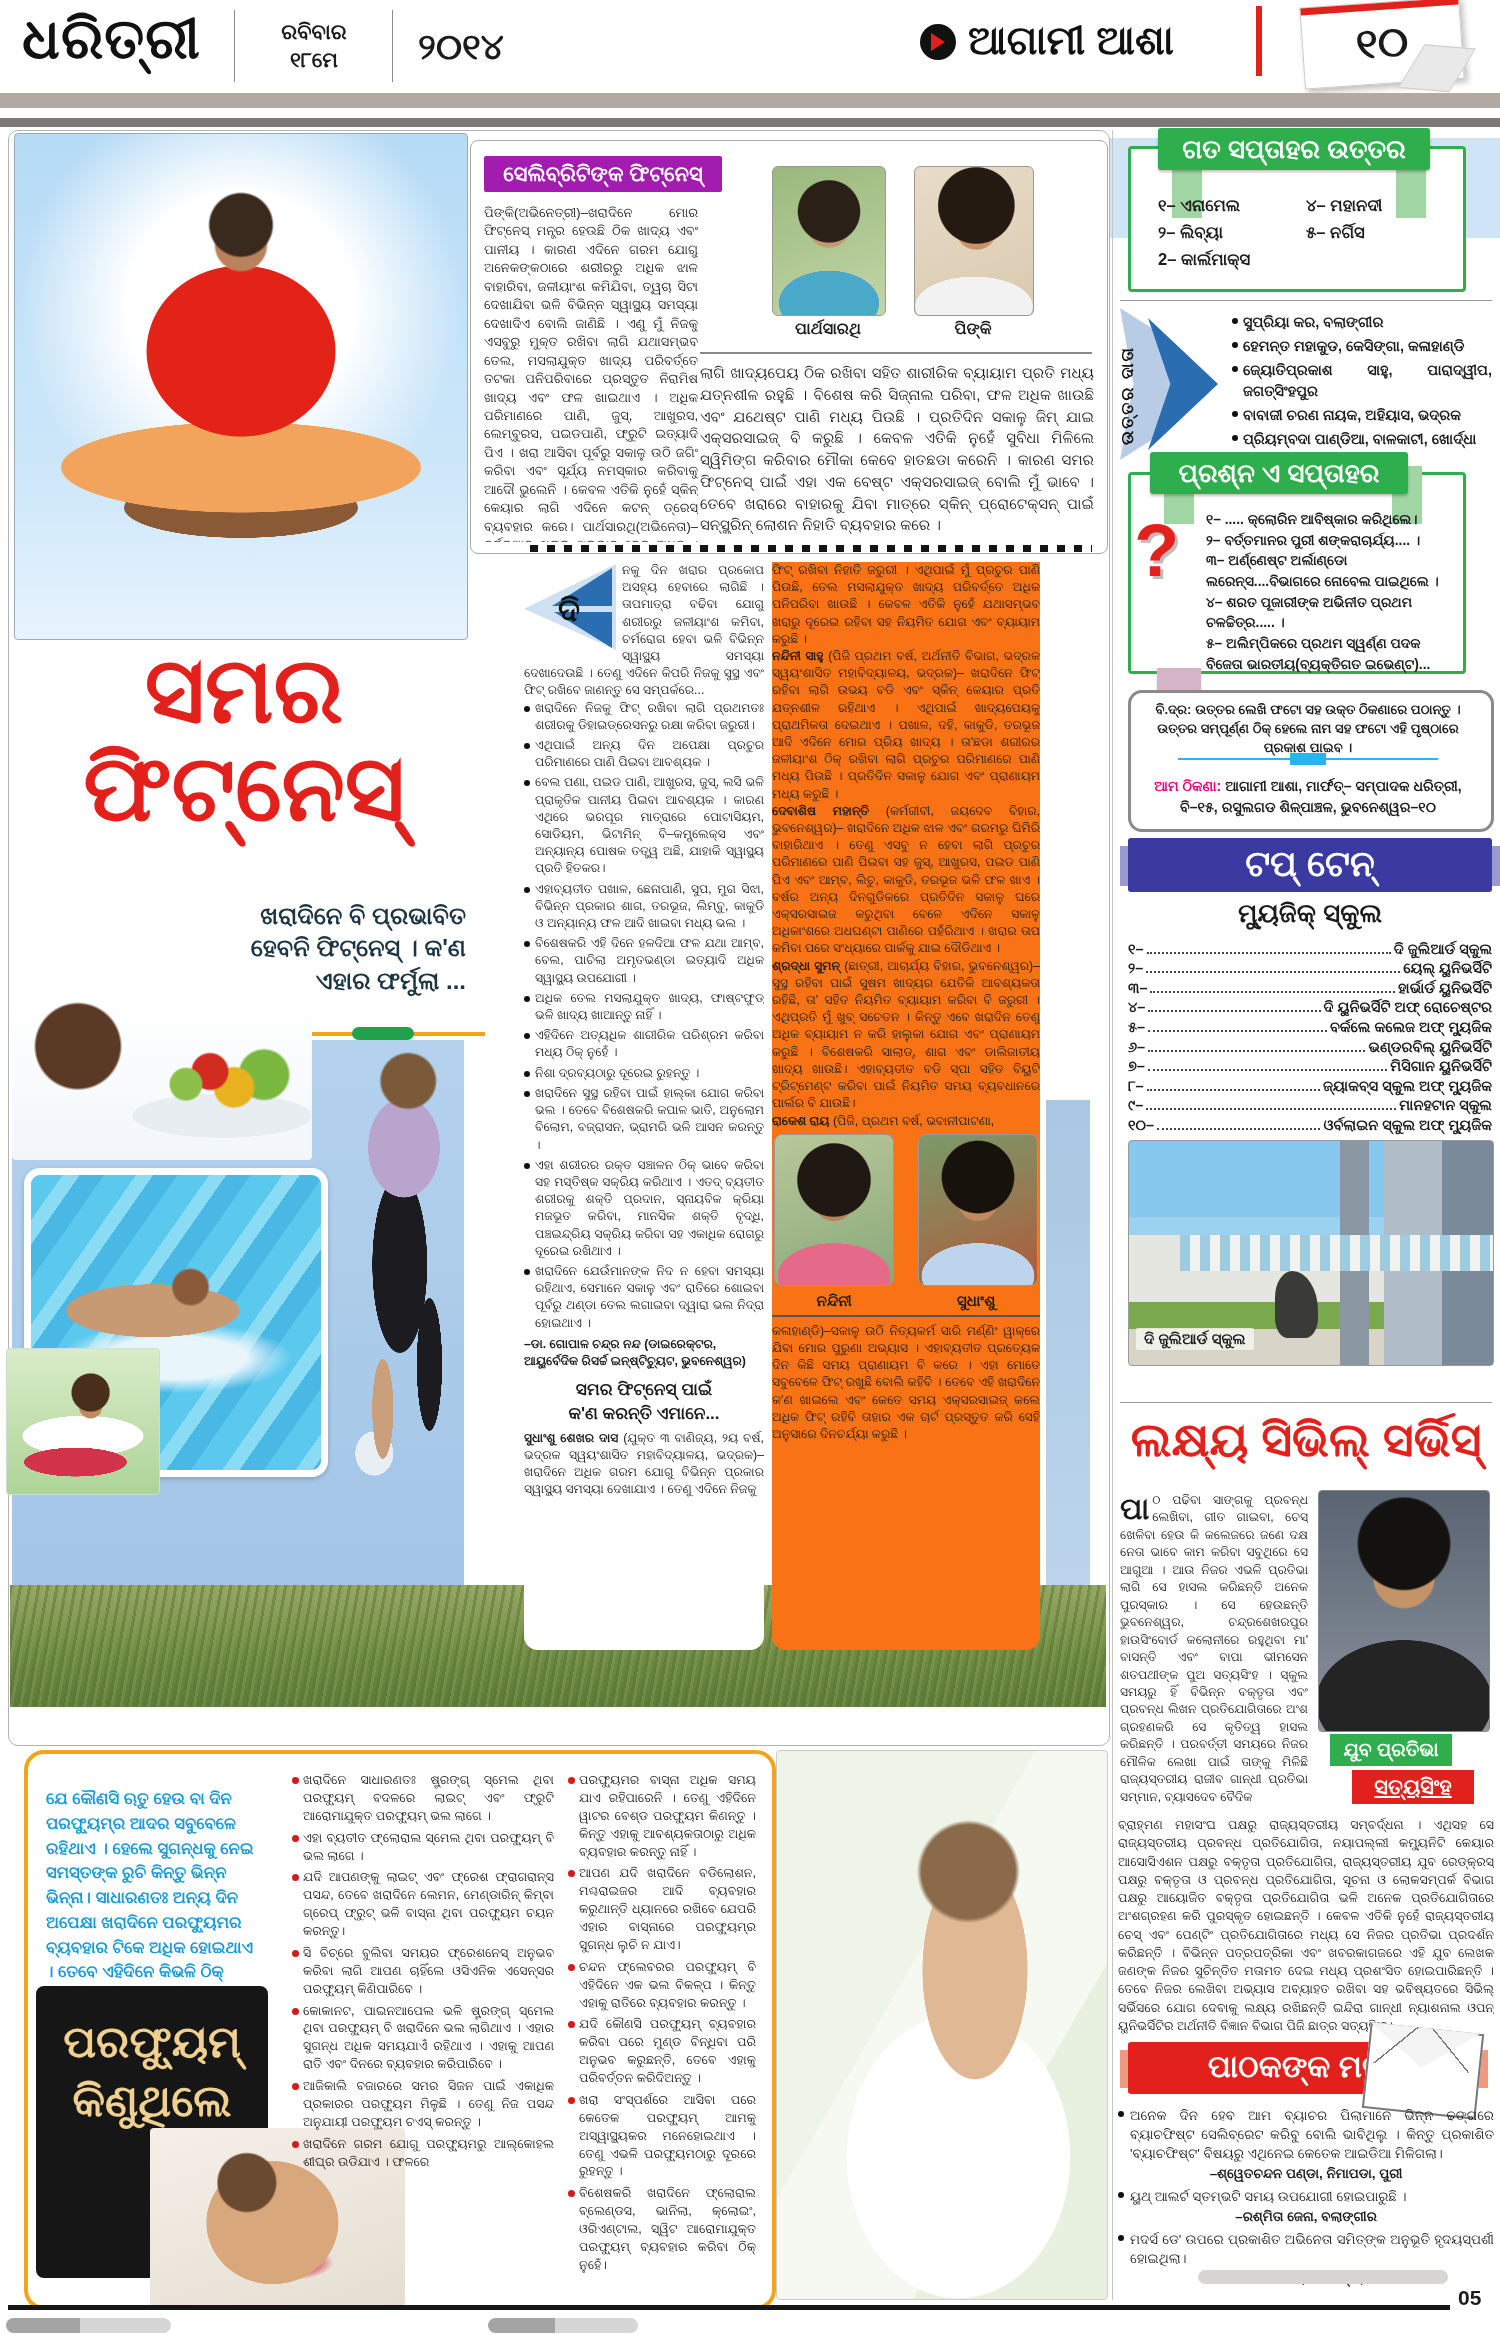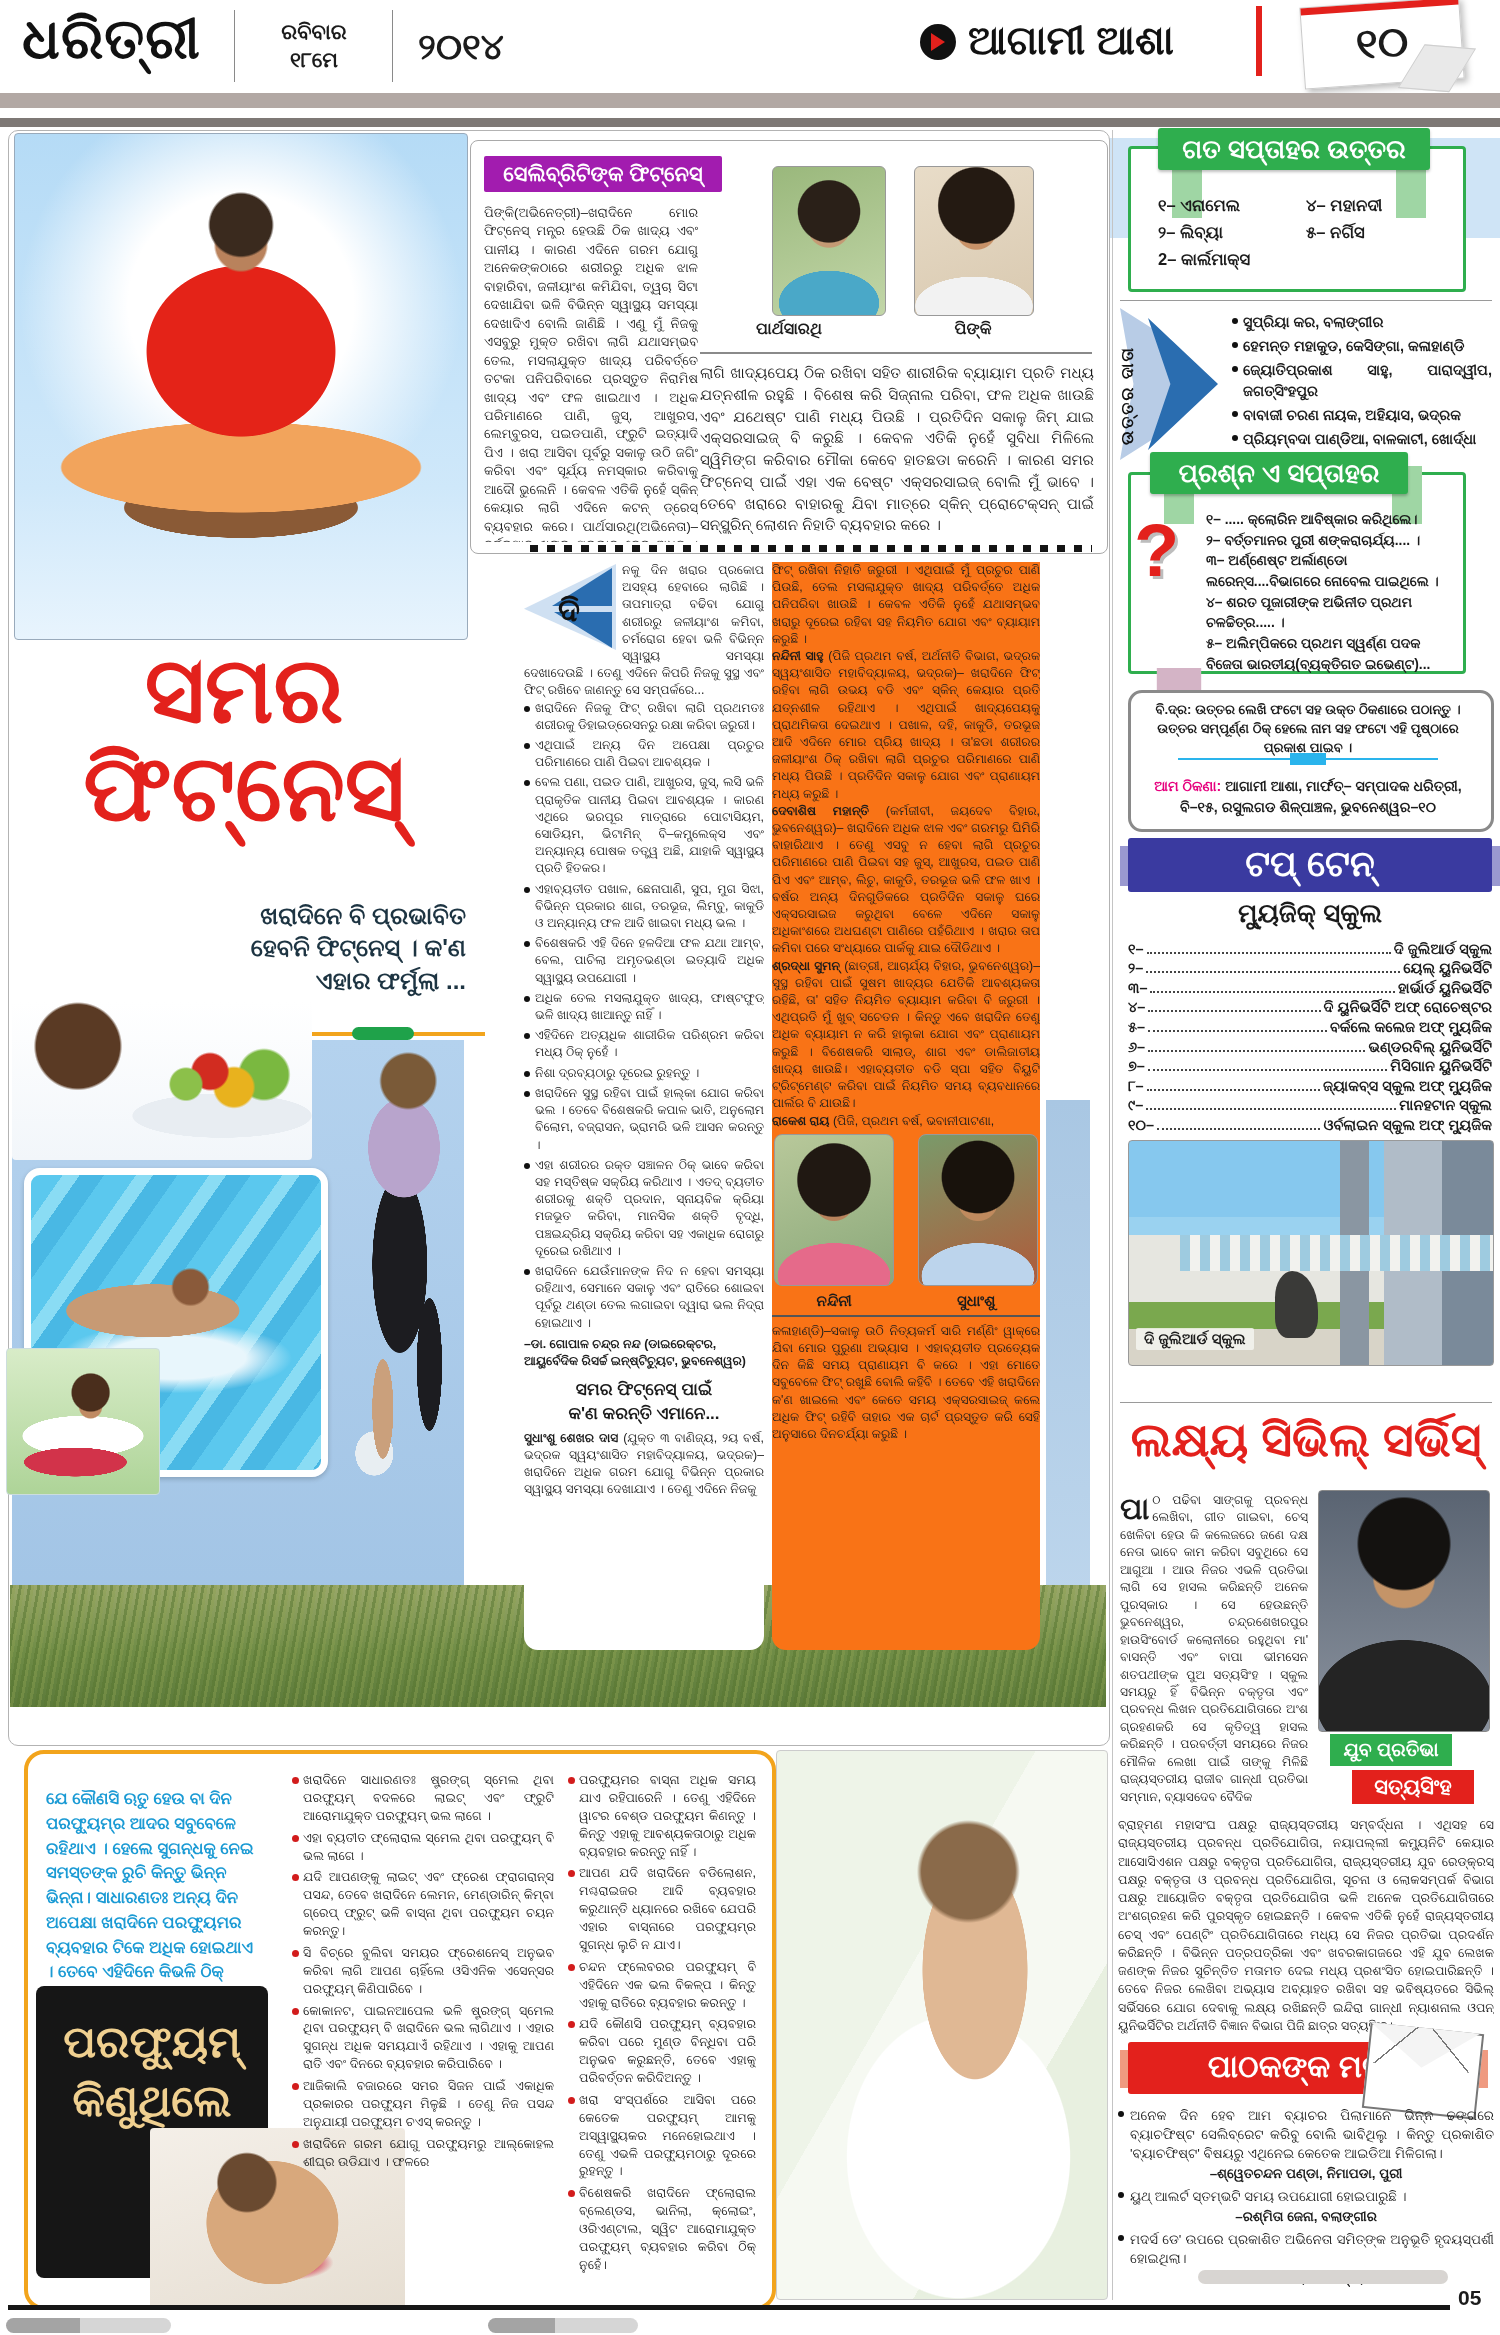--- a/index.html
+++ b/index.html
@@ -143,21 +143,21 @@
   .ph-juilliard:before{content:"";position:absolute;left:14%;top:42%;width:86%;height:16%;background:repeating-linear-gradient(90deg,#9ecbe0 0 10px,#f2f2ee 10px 20px);}
   .ph-juilliard:after{content:"";position:absolute;left:40%;top:58%;width:12%;height:30%;background:#3a3a38;border-radius:40% 60% 30% 30%;}
   .jb-cap{left:1136px;top:1328px;font-size:15px;font-weight:700;background:rgba(245,245,240,.85);padding:2px 8px;border-radius:2px;}
   .rc-hr2{left:1120px;top:1402px;width:372px;height:1px;background:#9a9a9a;}
   .civil-hl{left:1116px;top:1412px;width:380px;text-align:center;font-size:47px;font-weight:800;color:#e3211c;}
   .civil-c1{left:1120px;top:1492px;width:188px;height:340px;font-size:12.3px;line-height:1.42;text-align:justify;overflow:hidden;}
   .civil-c1 .dc2{float:left;font-size:30px;font-weight:800;line-height:1;margin:2px 3px 0 0;}
   .ph-satya{left:1318px;top:1490px;width:170px;height:240px;border:1px solid #888;
     background:radial-gradient(circle at 50% 22%, #141210 0 22%, transparent 23%),radial-gradient(circle at 50% 36%, #c49468 0 17%, transparent 18%),radial-gradient(ellipse 52% 26% at 50% 88%, #242424 0 99%, transparent 100%),linear-gradient(180deg,#5a6472,#8a929e);}
   .lab-green{left:1330px;top:1734px;width:122px;height:32px;background:#2fae4e;color:#fff;font-size:19px;font-weight:800;text-align:center;line-height:32px;}
-  .lab-red{left:1352px;top:1770px;width:122px;height:34px;background:#e3211c;color:#fff;font-size:21px;font-weight:800;text-align:center;line-height:34px;}
+  .lab-red{left:1352px;top:1770px;width:122px;height:34px;background:#e3211c;color:#fff;font-size:21px;font-weight:800;text-align:center;line-height:34px;text-decoration:underline;}
   .civil-c2{left:1118px;top:1816px;width:376px;height:222px;font-size:12.6px;line-height:1.45;text-align:justify;overflow:hidden;}
   .redbanner{left:1128px;top:2042px;width:336px;height:52px;background:#e3211c;color:#fff;font-size:31px;font-weight:800;text-align:center;line-height:50px;border-radius:3px;}
   .rtab{width:26px;height:38px;background:#ef9a80;}
   .envelope{left:1366px;top:2028px;width:110px;height:82px;background:#fff;border:2px solid #777;transform:rotate(6deg);}
   .envelope:before{content:"";position:absolute;left:-2px;top:-2px;border-left:55px solid transparent;border-right:55px solid transparent;border-top:40px solid #f4f4f4;}
   .envelope:after{content:"";position:absolute;left:-2px;top:-2px;width:110px;height:40px;background:linear-gradient(135deg,transparent 49%, #777 49% 51%, transparent 51%) left/55px 40px no-repeat, linear-gradient(45deg,transparent 49%, #777 49% 51%, transparent 51%) right/55px 40px no-repeat;}
   .readers{left:1118px;top:2106px;width:376px;height:188px;font-size:13.4px;line-height:1.42;overflow:hidden;}
   .readers .rtext{position:relative;padding-left:12px;text-align:justify;}
   .readers .rtext:before{content:"";position:absolute;left:0;top:5px;width:6px;height:6px;border-radius:50%;background:#111;}
   .readers .rsig{text-align:center;font-weight:700;margin:1px 0 4px;}
@@ -225,21 +225,21 @@
 <div class="abs ph ph-melon"></div>
 <div class="abs jogger"></div>
 <div class="abs skystrip"></div>
 <div class="abs grass"></div>
 
 <div class="abs celebbox"></div>
 <div class="abs celeb-title">ସେଲିବ୍ରିଟିଙ୍କ ଫିଟ୍‌ନେସ୍ ଫର୍ମୁଲା</div>
 <div class="abs celeb-col1">ପିଙ୍କି(ଅଭିନେତ୍ରୀ)–ଖରାଦିନେ ମୋର ଫିଟ୍‌ନେସ୍ ମନ୍ତ୍ର ହେଉଛି ଠିକ ଖାଦ୍ୟ ଏବଂ ପାନୀୟ । କାରଣ ଏଦିନେ ଗରମ ଯୋଗୁ ଅନେକଙ୍କଠାରେ ଶରୀରରୁ ଅଧିକ ଝାଳ ବାହାରିବା, ଜଳୀୟାଂଶ କମିଯିବା, ତ୍ୱଚା ସିଟା ଦେଖାଯିବା ଭଳି ବିଭିନ୍ନ ସ୍ୱାସ୍ଥ୍ୟ ସମସ୍ୟା ଦେଖାଦିଏ ବୋଲି ଜାଣିଛି । ଏଣୁ ମୁଁ ନିଜକୁ ଏସବୁରୁ ମୁକ୍ତ ରଖିବା ଲାଗି ଯଥାସମ୍ଭବ ତେଲ, ମସଲାଯୁକ୍ତ ଖାଦ୍ୟ ପରିବର୍ତ୍ତେ ତଟକା ପନିପରିବାରେ ପ୍ରସ୍ତୁତ ନିରାମିଷ ଖାଦ୍ୟ ଏବଂ ଫଳ ଖାଇଥାଏ । ଅଧିକ ପରିମାଣରେ ପାଣି, ଜୁସ୍, ଆଖୁରସ, ଲେମ୍ବୁରସ, ପଇଡପାଣି, ଫ୍ରୁଟି ଇତ୍ୟାଦି ପିଏ । ଖରା ଆସିବା ପୂର୍ବରୁ ସକାଳୁ ଉଠି ଜଗିଂ କରିବା ଏବଂ ସୂର୍ଯ୍ୟ ନମସ୍କାର କରିବାକୁ ଆଦୌ ଭୁଲେନି । କେବଳ ଏତିକି ନୁହେଁ ସ୍କିନ୍ କେୟାର ଲାଗି ଏଦିନେ କଟନ୍ ଡ୍ରେସ୍ ବ୍ୟବହାର କରେ। ପାର୍ଥସାରଥି(ଅଭିନେତା)– ବର୍ତ୍ତମାନ ଖରାର ପ୍ରଭାବ ଢେର ଅଧିକ । ଏଦିନେ ନିଜକୁ ଫିଟ୍ ରଖିବା</div>
 <div class="abs ph ph-parth"></div>
 <div class="abs ph ph-pinky"></div>
-<div class="abs celeb-cap" style="left:733px;width:112px">ପାର୍ଥସାରଥି</div>
+<div class="abs celeb-cap" style="left:772px;width:112px">ପାର୍ଥସାରଥି</div>
 <div class="abs celeb-cap" style="left:914px;width:118px">ପିଙ୍କି</div>
 <div class="abs celeb-rule"></div>
 <div class="abs celeb-col2">ଲାଗି ଖାଦ୍ୟପେୟ ଠିକ ରଖିବା ସହିତ ଶାରୀରିକ ବ୍ୟାୟାମ ପ୍ରତି ମଧ୍ୟ ଯତ୍ନଶୀଳ ରହୁଛି । ବିଶେଷ କରି ସିଜ୍‌ନାଲ ପରିବା, ଫଳ ଅଧିକ ଖାଉଛି ଏବଂ ଯଥେଷ୍ଟ ପାଣି ମଧ୍ୟ ପିଉଛି । ପ୍ରତିଦିନ ସକାଳୁ ଜିମ୍ ଯାଇ ଏକ୍ସରସାଇଜ୍ ବି କରୁଛି । କେବଳ ଏତିକି ନୁହେଁ ସୁବିଧା ମିଳିଲେ ସ୍ୱିମିଙ୍ଗ କରିବାର ମୌକା କେବେ ହାତଛଡା କରେନି । କାରଣ ସମର ଫିଟ୍‌ନେସ୍ ପାଇଁ ଏହା ଏକ ବେଷ୍ଟ ଏକ୍ସରସାଇଜ୍ ବୋଲି ମୁଁ ଭାବେ । ତେବେ ଖରାରେ ବାହାରକୁ ଯିବା ମାତ୍ରେ ସ୍କିନ୍ ପ୍ରୋଟେକ୍ସନ୍ ପାଇଁ ସନ୍‌ସ୍କ୍ରିନ୍ ଲୋଶନ ନିହାତି ବ୍ୟବହାର କରେ ।</div>
 <div class="abs dotline"></div>
 
 <div class="abs colA">
   <div style="text-align:justify">
     <span class="dropcap-tri">
       <span class="t1"></span>
         <span class="t2"></span>

